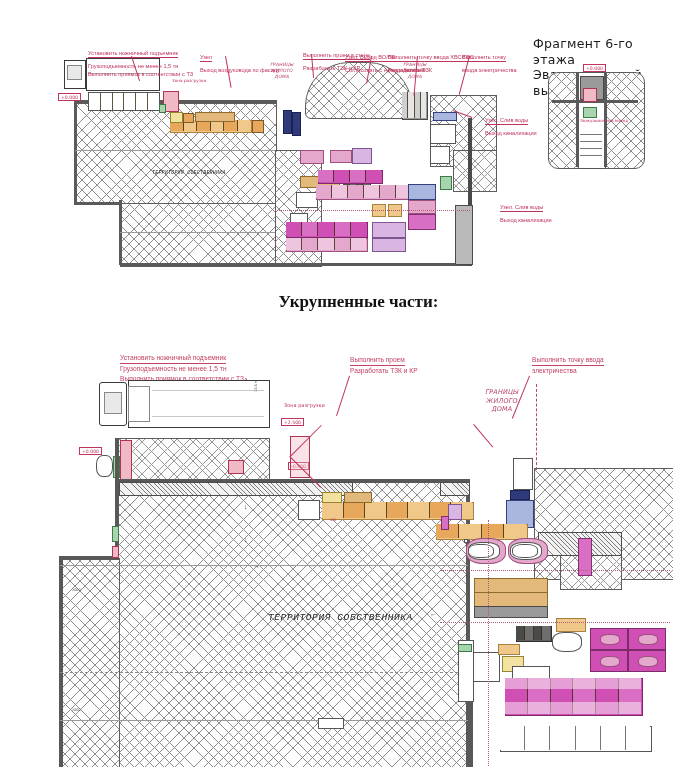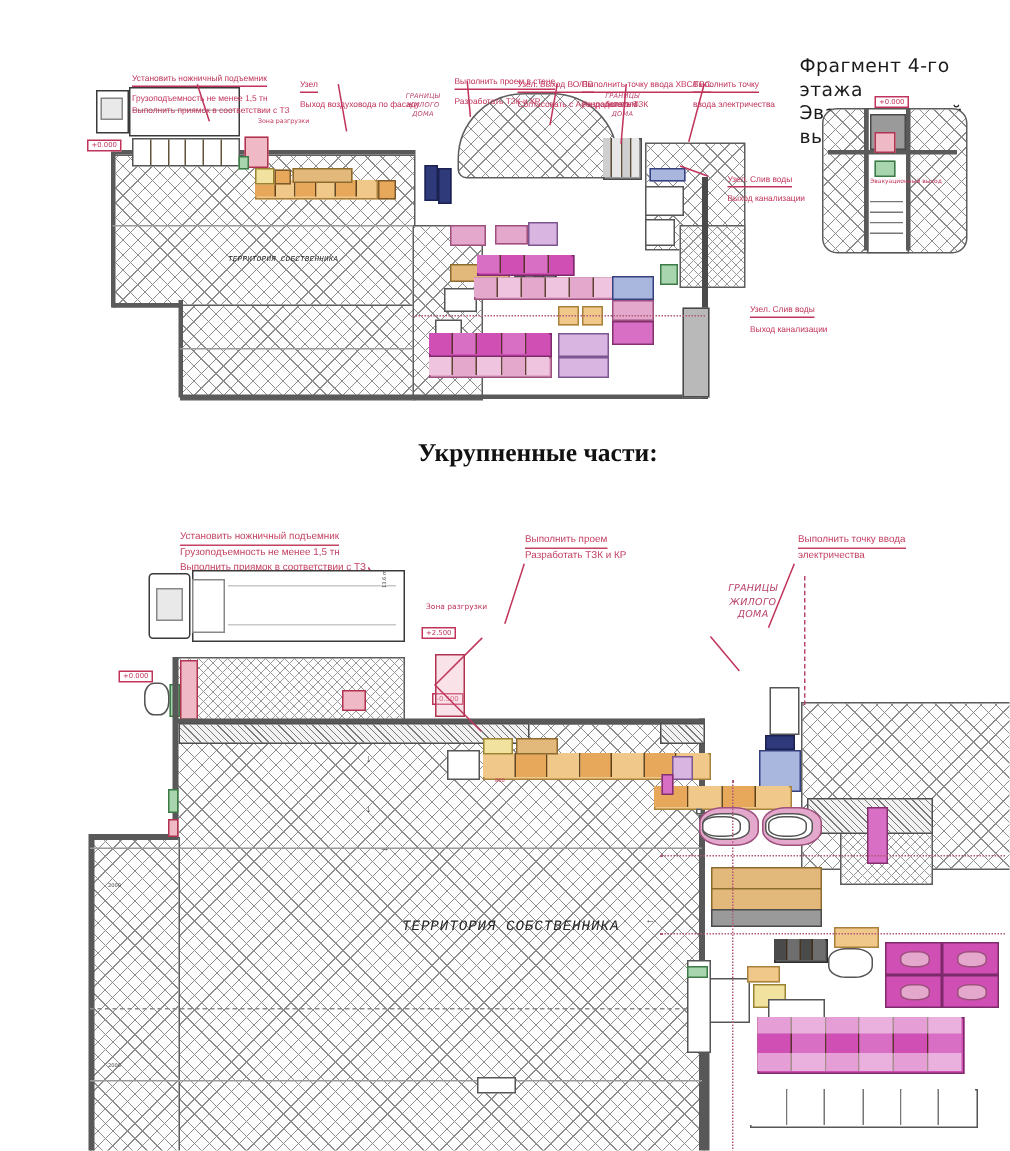--- a/index.html
+++ b/index.html
@@ -123,21 +123,21 @@
   .arrow{position:absolute;color:#333;font-size:7px;line-height:1;}
 </style>
 </head>
 <body>
 
 <div class="page">
 
   <div class="abs" style="left:0;top:0;width:673px;height:285px;">
 
     <div class="title-block" style="left:533px;top:36px;">
-      <div class="ttl">Фрагмент 4-го этажа</div>
+      <div class="ttl">Фрагмент 6-го этажа</div>
       <div class="ttl">Эвакуационный выход</div>
     </div>
 
     <div class="wall hatch45" style="left:75px;top:103px;width:200px;height:100px;"></div>
     <div class="wall hatch45" style="left:120px;top:203px;width:155px;height:62px;"></div>
     <div class="wall hatch45" style="left:275px;top:150px;width:45px;height:115px;"></div>
 
     <div class="wall hatch45" style="left:430px;top:95px;width:65px;height:70px;"></div>
     <div class="wall hatch45 fine" style="left:453px;top:150px;width:42px;height:40px;"></div>
 

